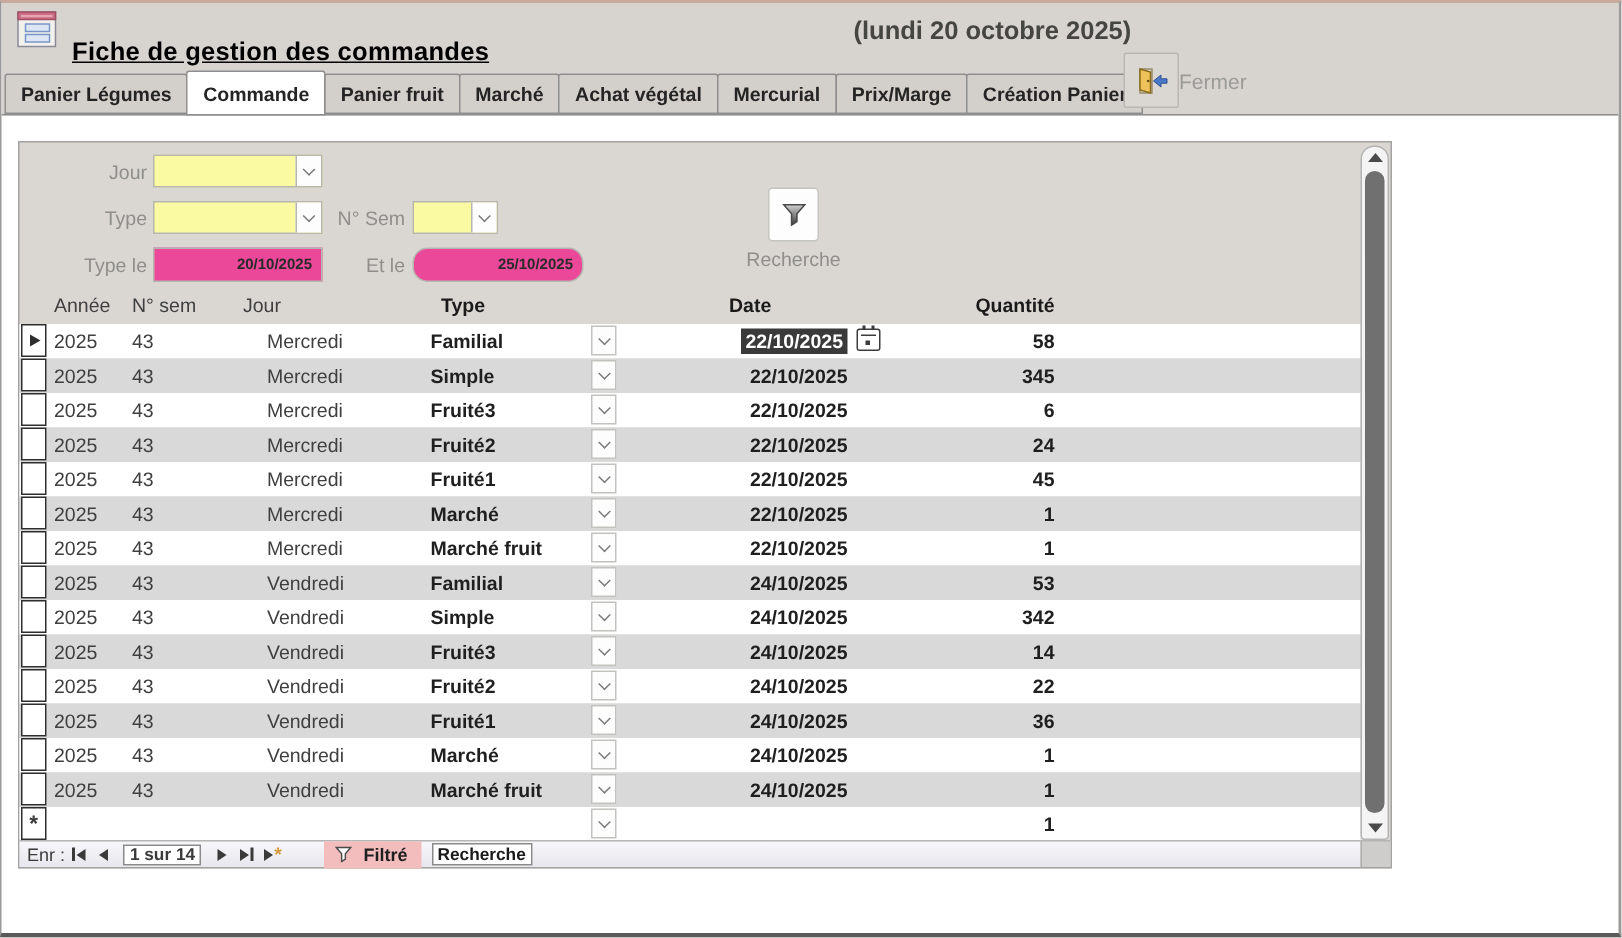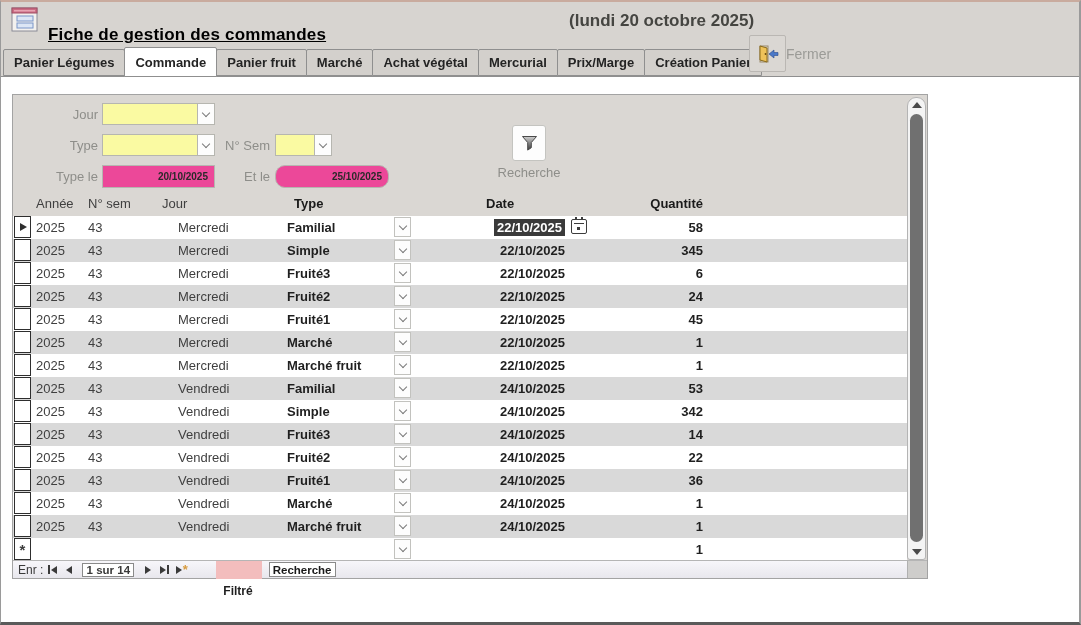--- a/index.html
+++ b/index.html
@@ -88,21 +88,21 @@
   .nav-filler { position:absolute; right:0; bottom:0; width:20px; height:18px; background:#cecdcb;
                 border-top:1px solid #b5b5b5; border-left:1px solid #b0b0b0; }
   .nbtn { width:15px; height:14px; display:flex; align-items:center; justify-content:center; margin:0 1px; }
   .tri-l { width:0; height:0; border-right:6px solid #3a3a3a; border-top:4px solid transparent; border-bottom:4px solid transparent; }
   .tri-r { width:0; height:0; border-left:6px solid #3a3a3a; border-top:4px solid transparent; border-bottom:4px solid transparent; }
   .vbar { width:2px; height:9px; background:#3a3a3a; margin:0 1px; }
   .star { color:#d79b3f; font-weight:700; font-size:13px; margin-left:1px; line-height:10px; }
   .posbox { width:52px; height:14px; background:#fff; border:1px solid #8a8a8a; text-align:center;
             line-height:13px; font-size:11.5px; font-weight:600; margin:0 5px; }
   .filtre-btn { margin-left:26px; height:18px; background:#f3bdbd; display:flex; align-items:center;
-                padding:0 9px 0 7px; gap:23px; font-size:12px; font-weight:600; color:#1f1f1f;flex-direction:column; }
+                padding:0 9px 0 7px; gap:7px; font-size:12px; font-weight:600; color:#1f1f1f; }
   .navsearch { margin-left:7px; width:67px; height:15px; background:#fff; border:1px solid #8a8a8a;
                font-family:"Liberation Sans",sans-serif; font-size:11.5px; font-weight:600; padding:0 3px; }
   .navsearch::placeholder { color:#1a1a1a; opacity:1; }
 
   
   .vscroll { position:absolute; left:894px; top:2px; width:19px; height:463px;
              background:#f4f4f4; border:1px solid #b4b4b4; border-radius:9px 9px 3px 3px; }
   .sb-up   { position:absolute; top:4px; left:4px; width:0; height:0; border-bottom:6px solid #4a4a4a;
              border-left:5px solid transparent; border-right:5px solid transparent; }
   .sb-down { position:absolute; bottom:4px; left:4px; width:0; height:0; border-top:6px solid #4a4a4a;

